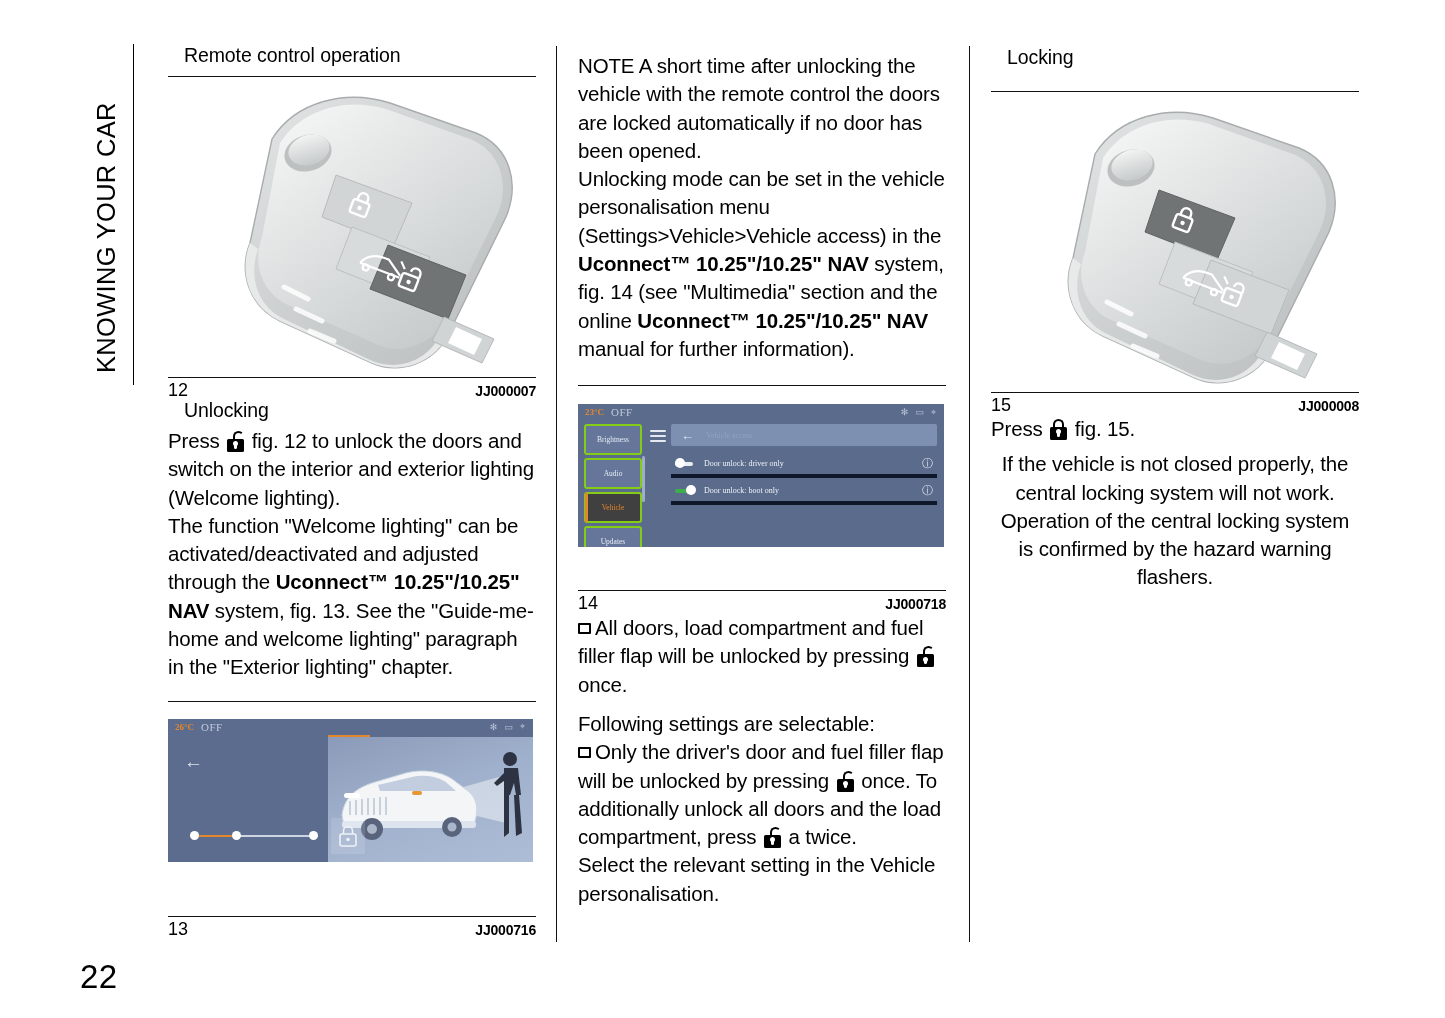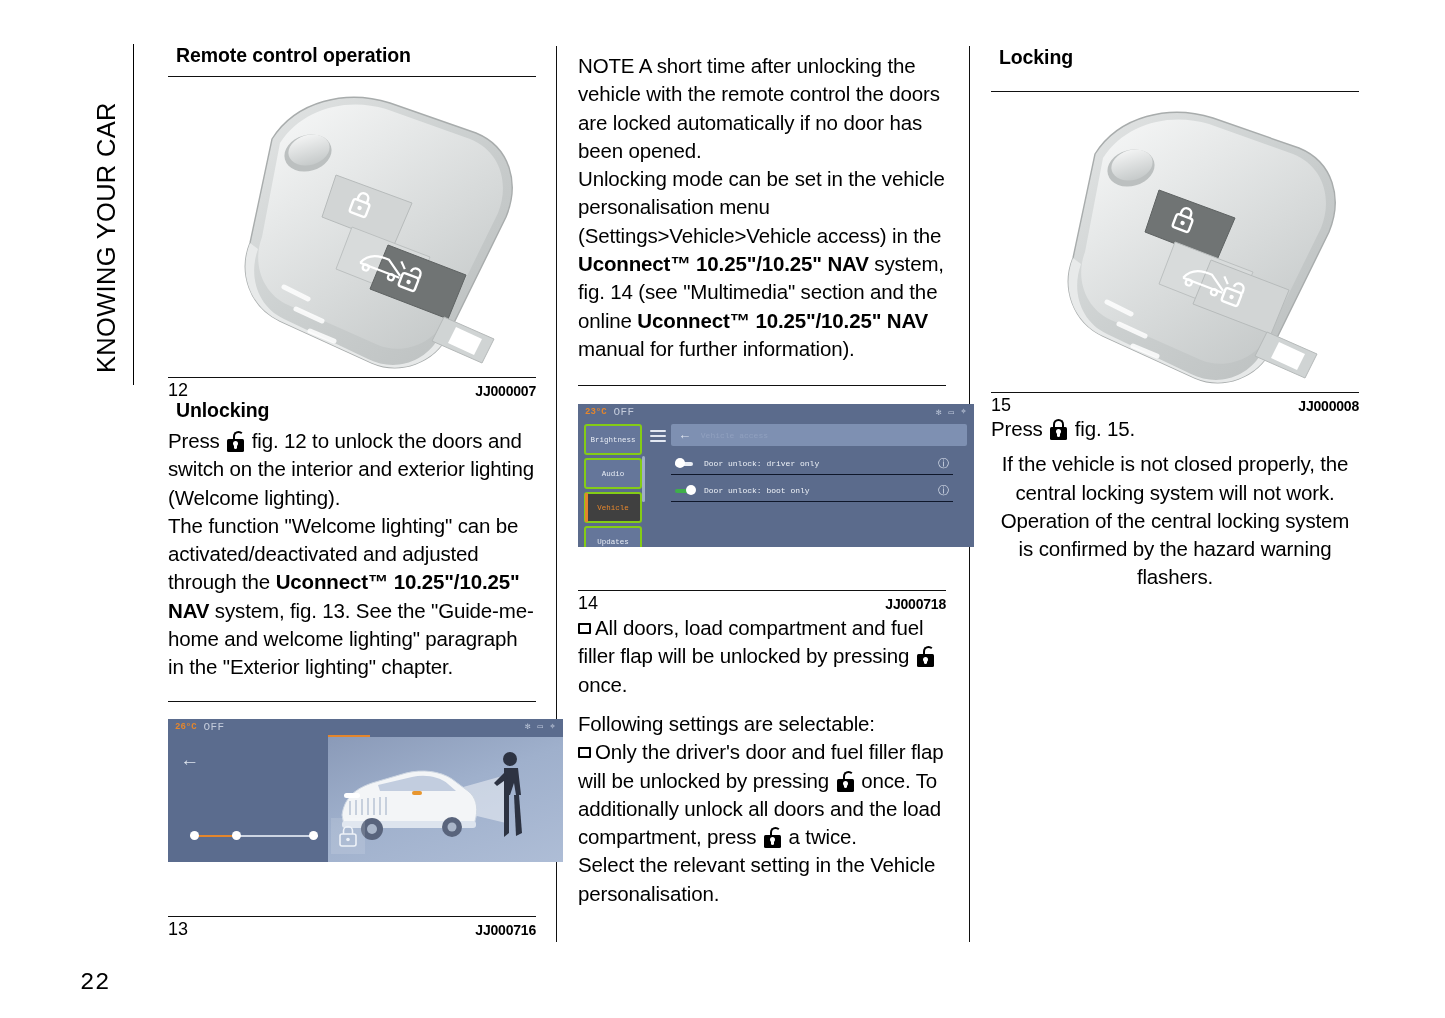--- a/index.html
+++ b/index.html
@@ -63,23 +63,23 @@
     top: 44px;
     width: 368px;
   }
   #col-left   { left: 168px; }
   #col-mid    { left: 578px; }
   #col-right  { left: 991px; }
 
   
   .h-sub {
     font-size: 19.5px;
-    font-weight: bold;
+    font-weight: normal;
     line-height: 1.18;
-    margin: 0 0 5px 8px;
+    margin: 0 0 5px 16px;
     letter-spacing: -0.1px;
   }
   p.body {
     font-size: 20.5px;
     line-height: 1.38;
     margin: 0 0 0 0;
     letter-spacing: -0.15px;
   }
   p.body + p.body { margin-top: 0px; }
   p.body.gap { margin-top: 19px; }
@@ -170,22 +170,21 @@
   }
 
   
   .fob-wrap { width: 100%; display: block; }
 
   
   .screen {
     position: relative;
     background: #5b6b8c;
     overflow: hidden;
-    font-family: Liberation Mono, monospace;
-    padding-left: 30px;
+    font-family: Liberation Serif, serif;
   }
   .screen .statusbar {
     position: absolute;
     left: 0; right: 0; top: 0;
     height: 16px;
     display: flex;
     align-items: center;
   }
   .screen .temp {
     color: #e4862c;
@@ -287,23 +286,23 @@
     background: #7e90b2; border-radius: 2px;
     display: flex; align-items: center;
   }
   #fig14-screen .header-bar .ha {
     color: #dfe5ef; font-size: 13px; margin-left: 10px; line-height: 1;
   }
   #fig14-screen .header-bar .ht {
     color: #90a0bf; font-size: 8px; margin-left: 12px;
   }
   #fig14-screen .srow {
-    position: absolute; left: 93px; right: 21px; height: 22px;
+    position: absolute; left: 93px; right: 7px; height: 22px;
     display: flex; align-items: center;
-    border-bottom: 1px solid #0f172a;
+    border-bottom: 4px solid #0f172a;
     justify-content: space-between;
   }
   #fig14-screen .srow .label {
     color: #eef2f8; font-size: 8px; margin-left: 33px;
   }
   #fig14-screen .srow .info {
     margin-left: auto; margin-right: 4px;
     color: #dbe2ee; font-size: 11px;
   }
   #fig14-screen .toggle {
@@ -315,23 +314,22 @@
   }
   #fig14-screen .toggle .dot {
     position: absolute; width: 10px; height: 10px; border-radius: 50%; background: #fff;
   }
 
   
   #page-number {
     position: absolute;
     left: 80px;
     bottom: 22px;
-    font-size: 24px;
+    font-size: 33px;
     letter-spacing: 0.5px;
-    font-family: Liberation Mono, monospace;
   }
 </style>
 </head>
 <body>
 
 <div id="chapter-tab">
   <div class="vtext">KNOWING YOUR CAR</div>
   <div class="vrule"></div>
 </div>
 

